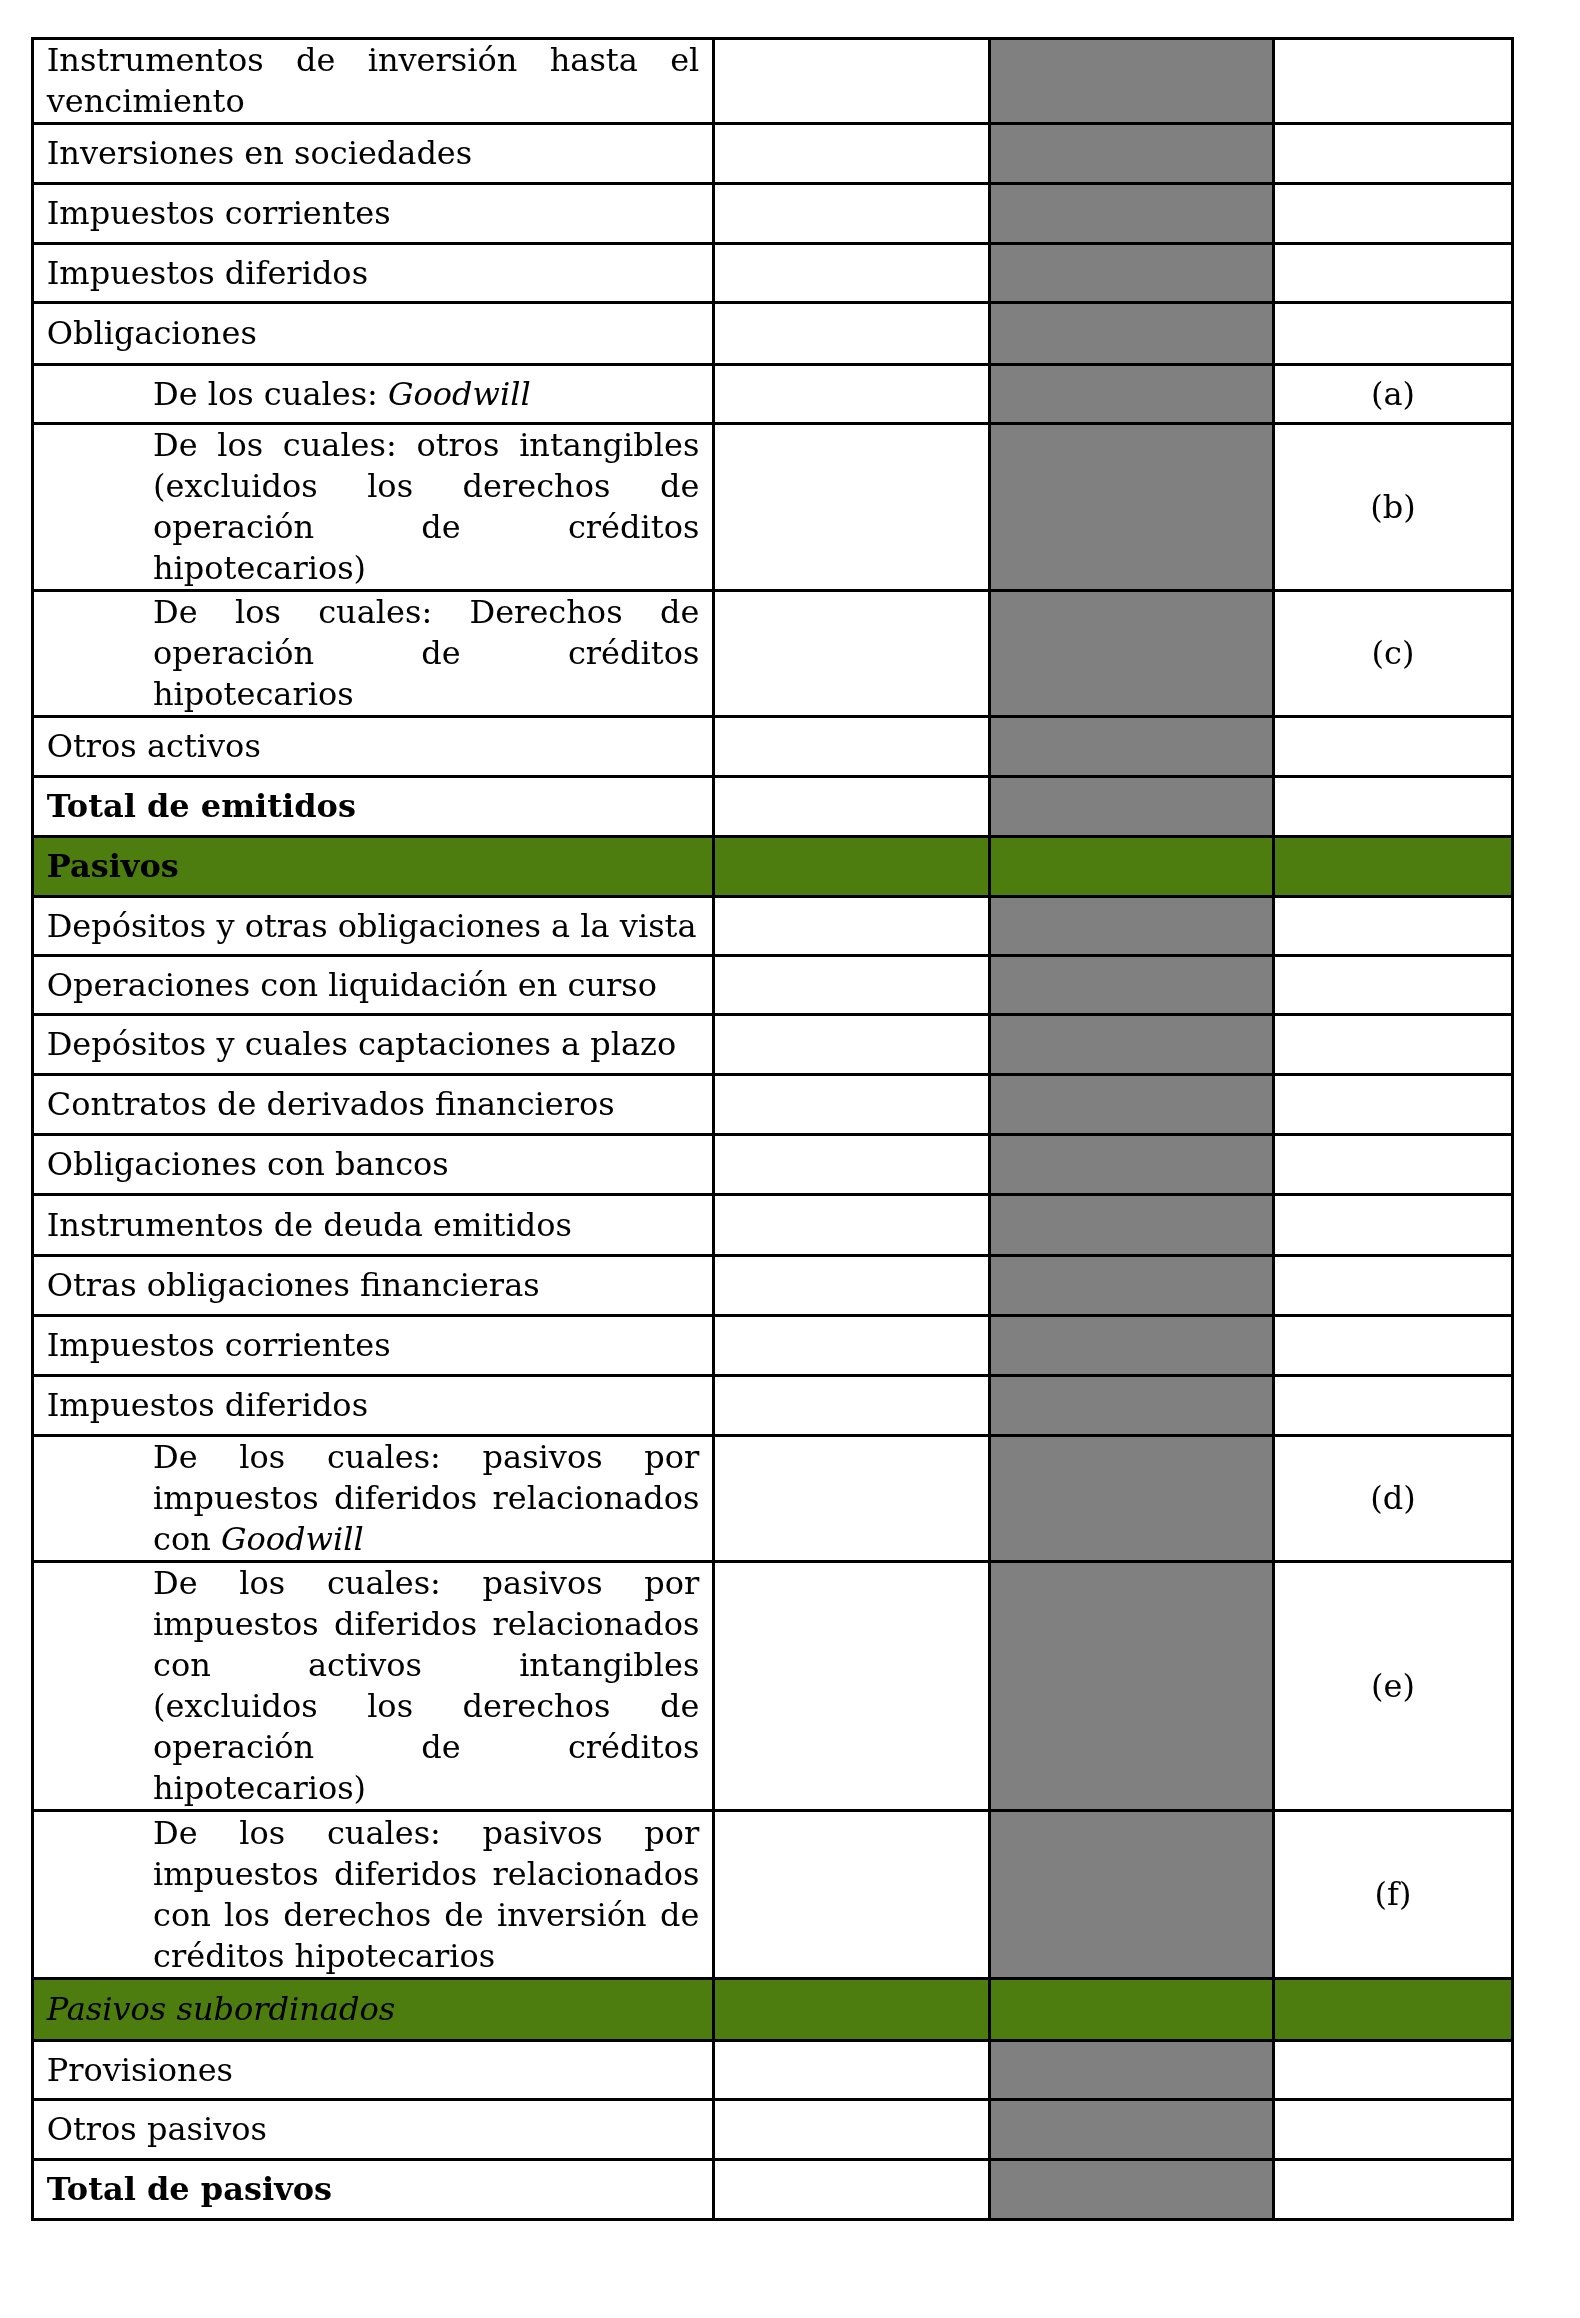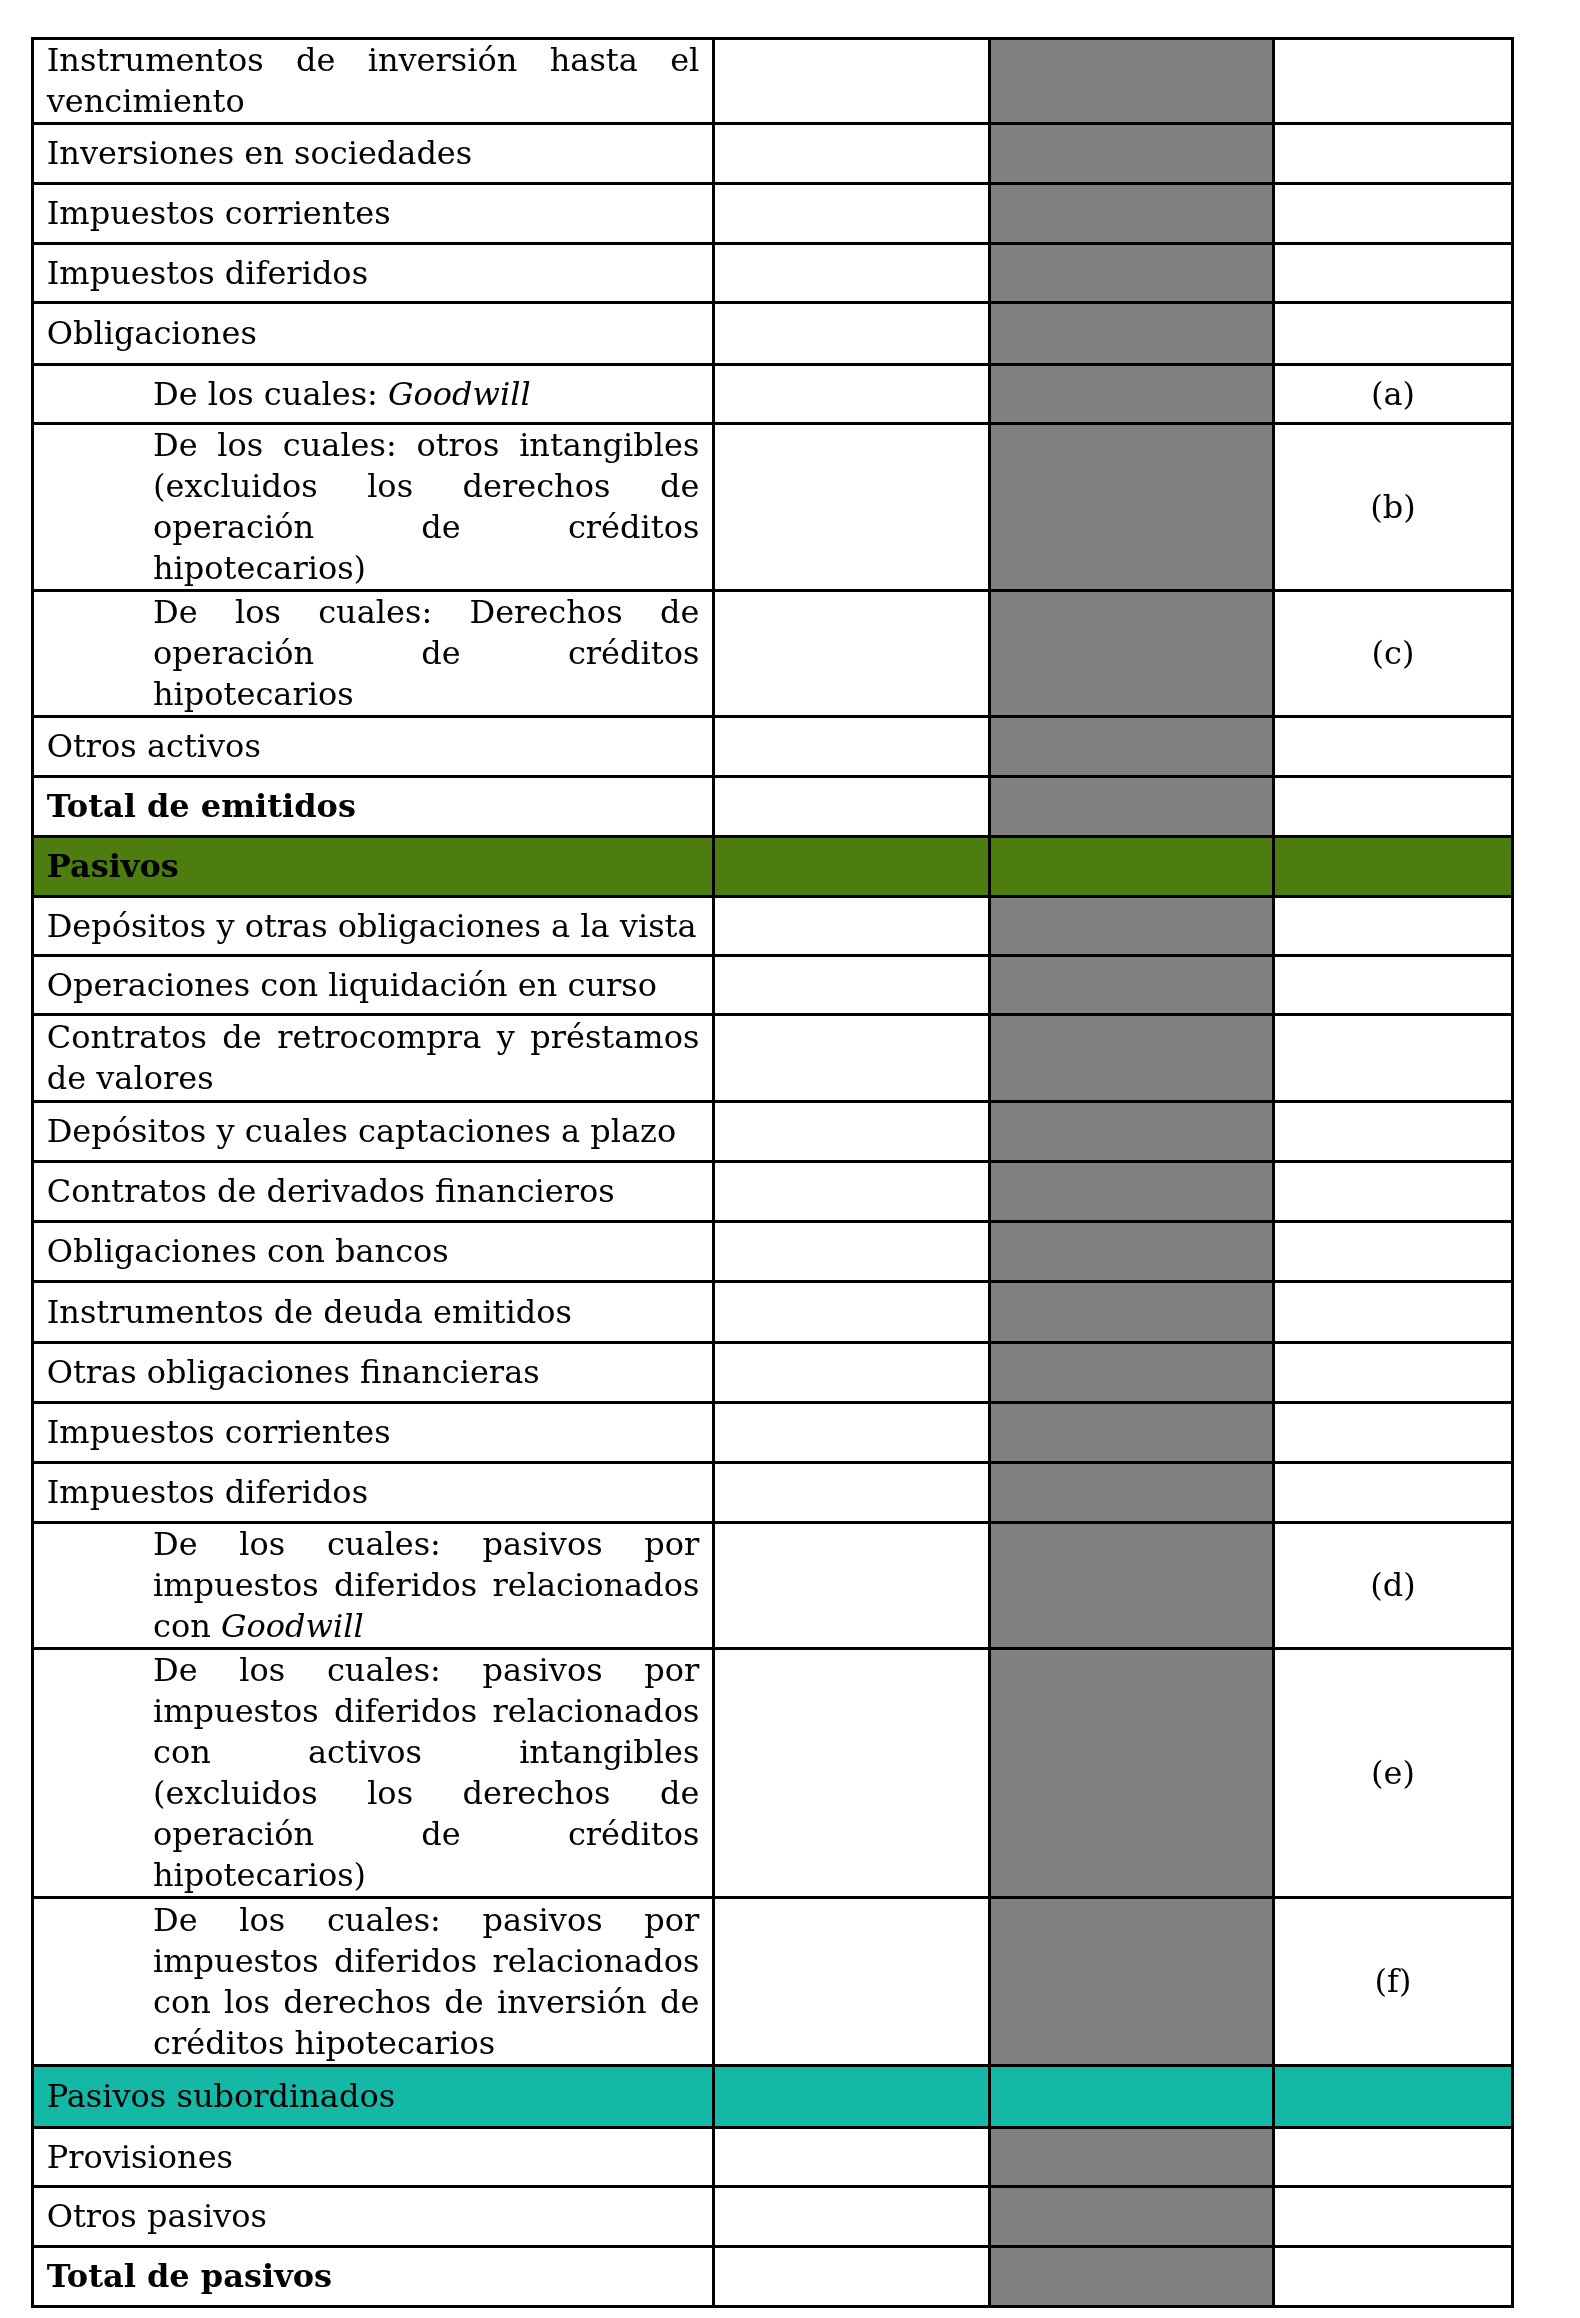--- a/index.html
+++ b/index.html
@@ -10,21 +10,21 @@
     font-family: "DejaVu Serif", "Liberation Serif", serif;
     font-size: 32px; line-height: 41px; color: #000;
   }
   #tbl td { border: 3.2px solid #000; padding: 0; vertical-align: middle; }
   #tbl td.label { padding: 0 12.7px 0 12.7px; text-align: justify; text-align-last: left; }
   #tbl td.label.sub { padding-left: 119px; }
   #tbl td.label.bold { font-weight: bold; }
   #tbl td.note { text-align: center; }
   #tbl td.grey { background: #808080; }
   #tbl tr.section td { background: #4d7c0f; }
-  #tbl tr.dark td { background: #14b8a6; }
+  #tbl tr.dark td { background: #4d7c0f; font-style: italic; }
   .ital { font-style: italic; }
   col.c1 { width: 681px; }
   col.c2 { width: 276px; }
   col.c3 { width: 284px; }
   col.c4 { width: 239px; }
 </style>
 </head>
 <body>
 
 <table id="tbl">
@@ -106,26 +106,20 @@
         <td></td>
         <td class="grey"></td>
         <td class="note"></td>
       </tr>
       <tr style="height: 59px;">
         <td class="label"><span>Operaciones con liquidación en curso</span></td>
         <td></td>
         <td class="grey"></td>
         <td class="note"></td>
       </tr>
-      <tr style="height: 87px;">
-        <td class="label"><span>Contratos de retrocompra y préstamos de valores</span></td>
-        <td></td>
-        <td class="grey"></td>
-        <td class="note"></td>
-      </tr>
       <tr style="height: 60px;">
         <td class="label"><span>Depósitos y cuales captaciones a plazo</span></td>
         <td></td>
         <td class="grey"></td>
         <td class="note"></td>
       </tr>
       <tr style="height: 60px;">
         <td class="label"><span>Contratos de derivados financieros</span></td>
         <td></td>
         <td class="grey"></td>

